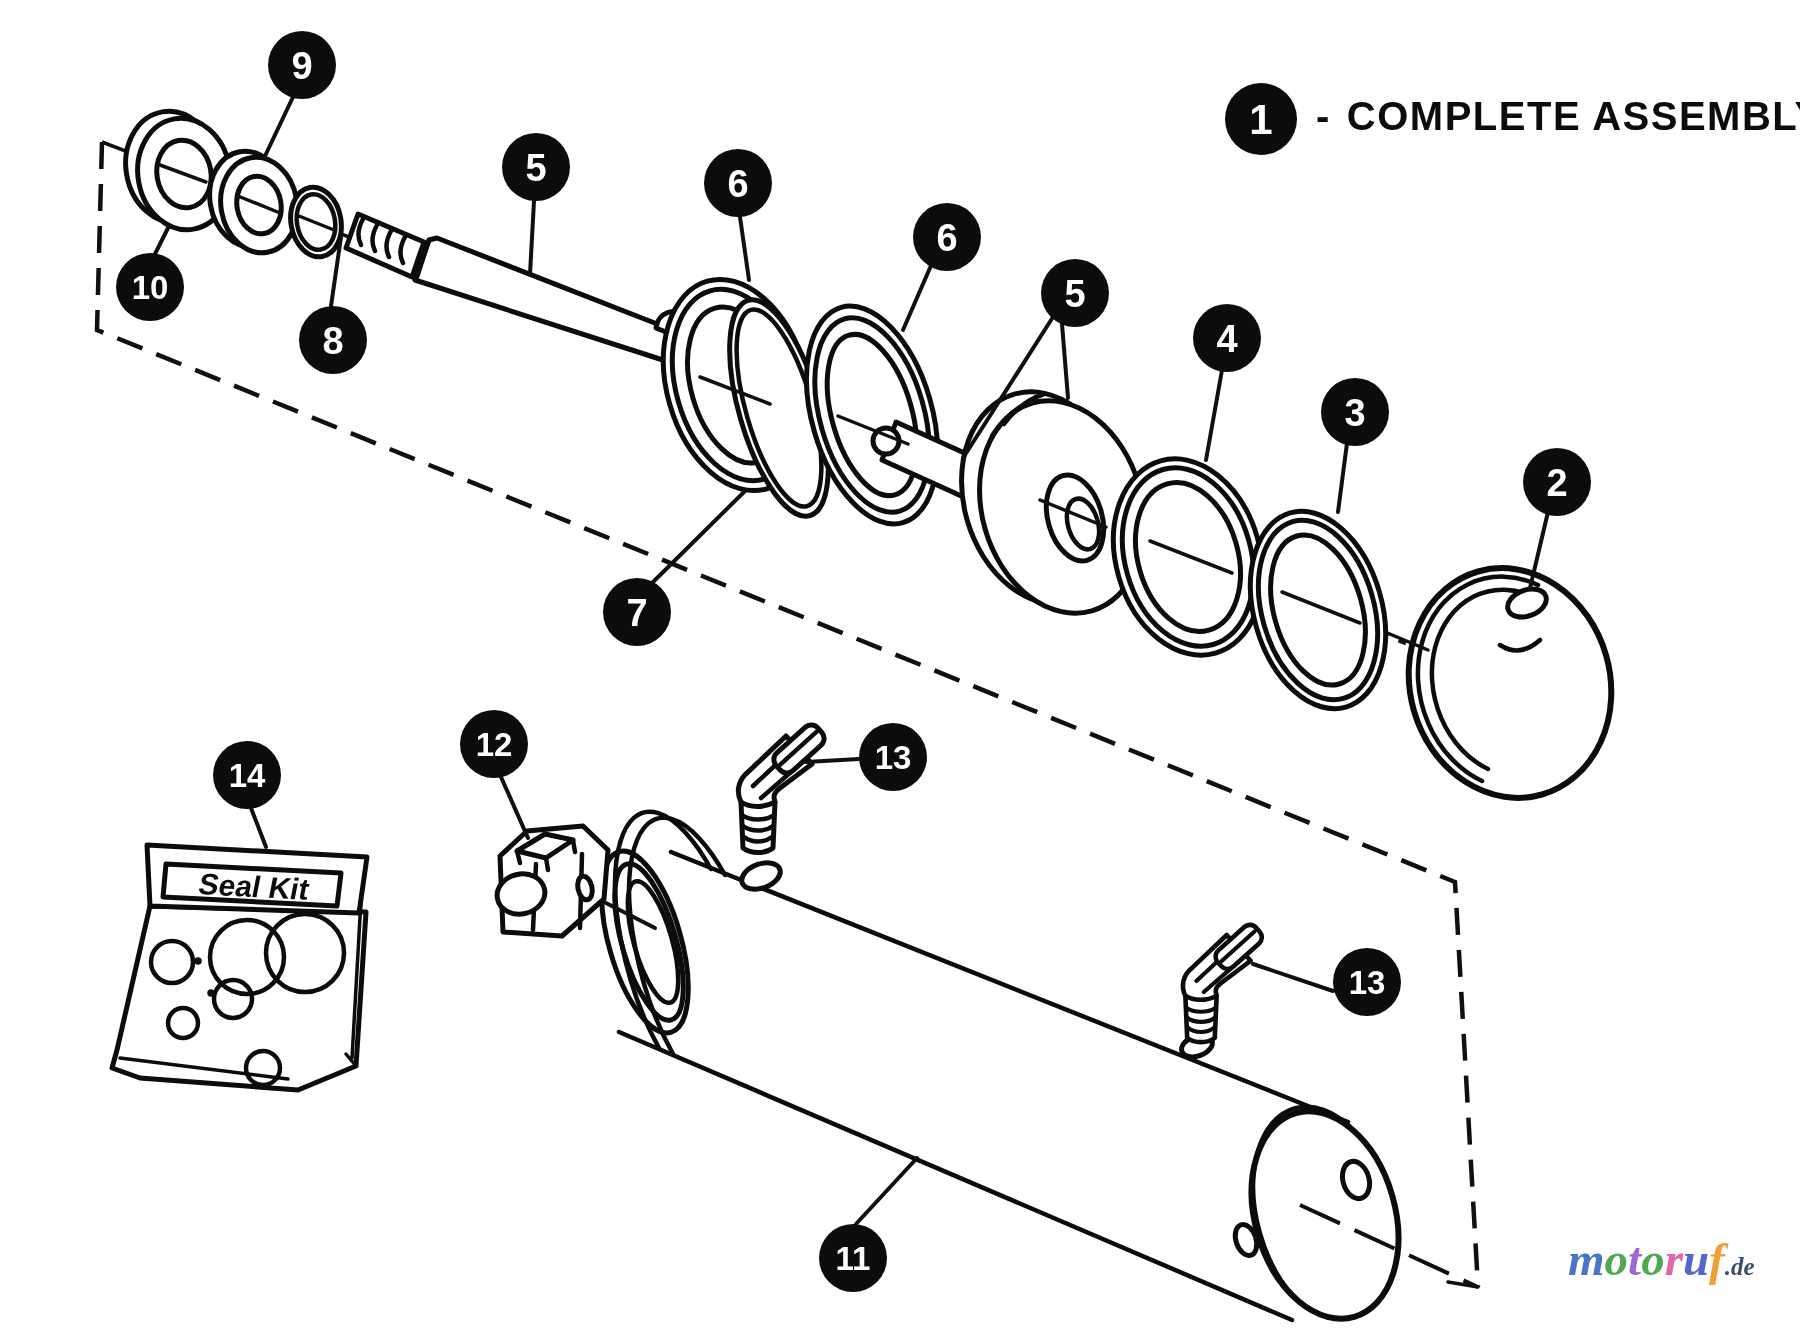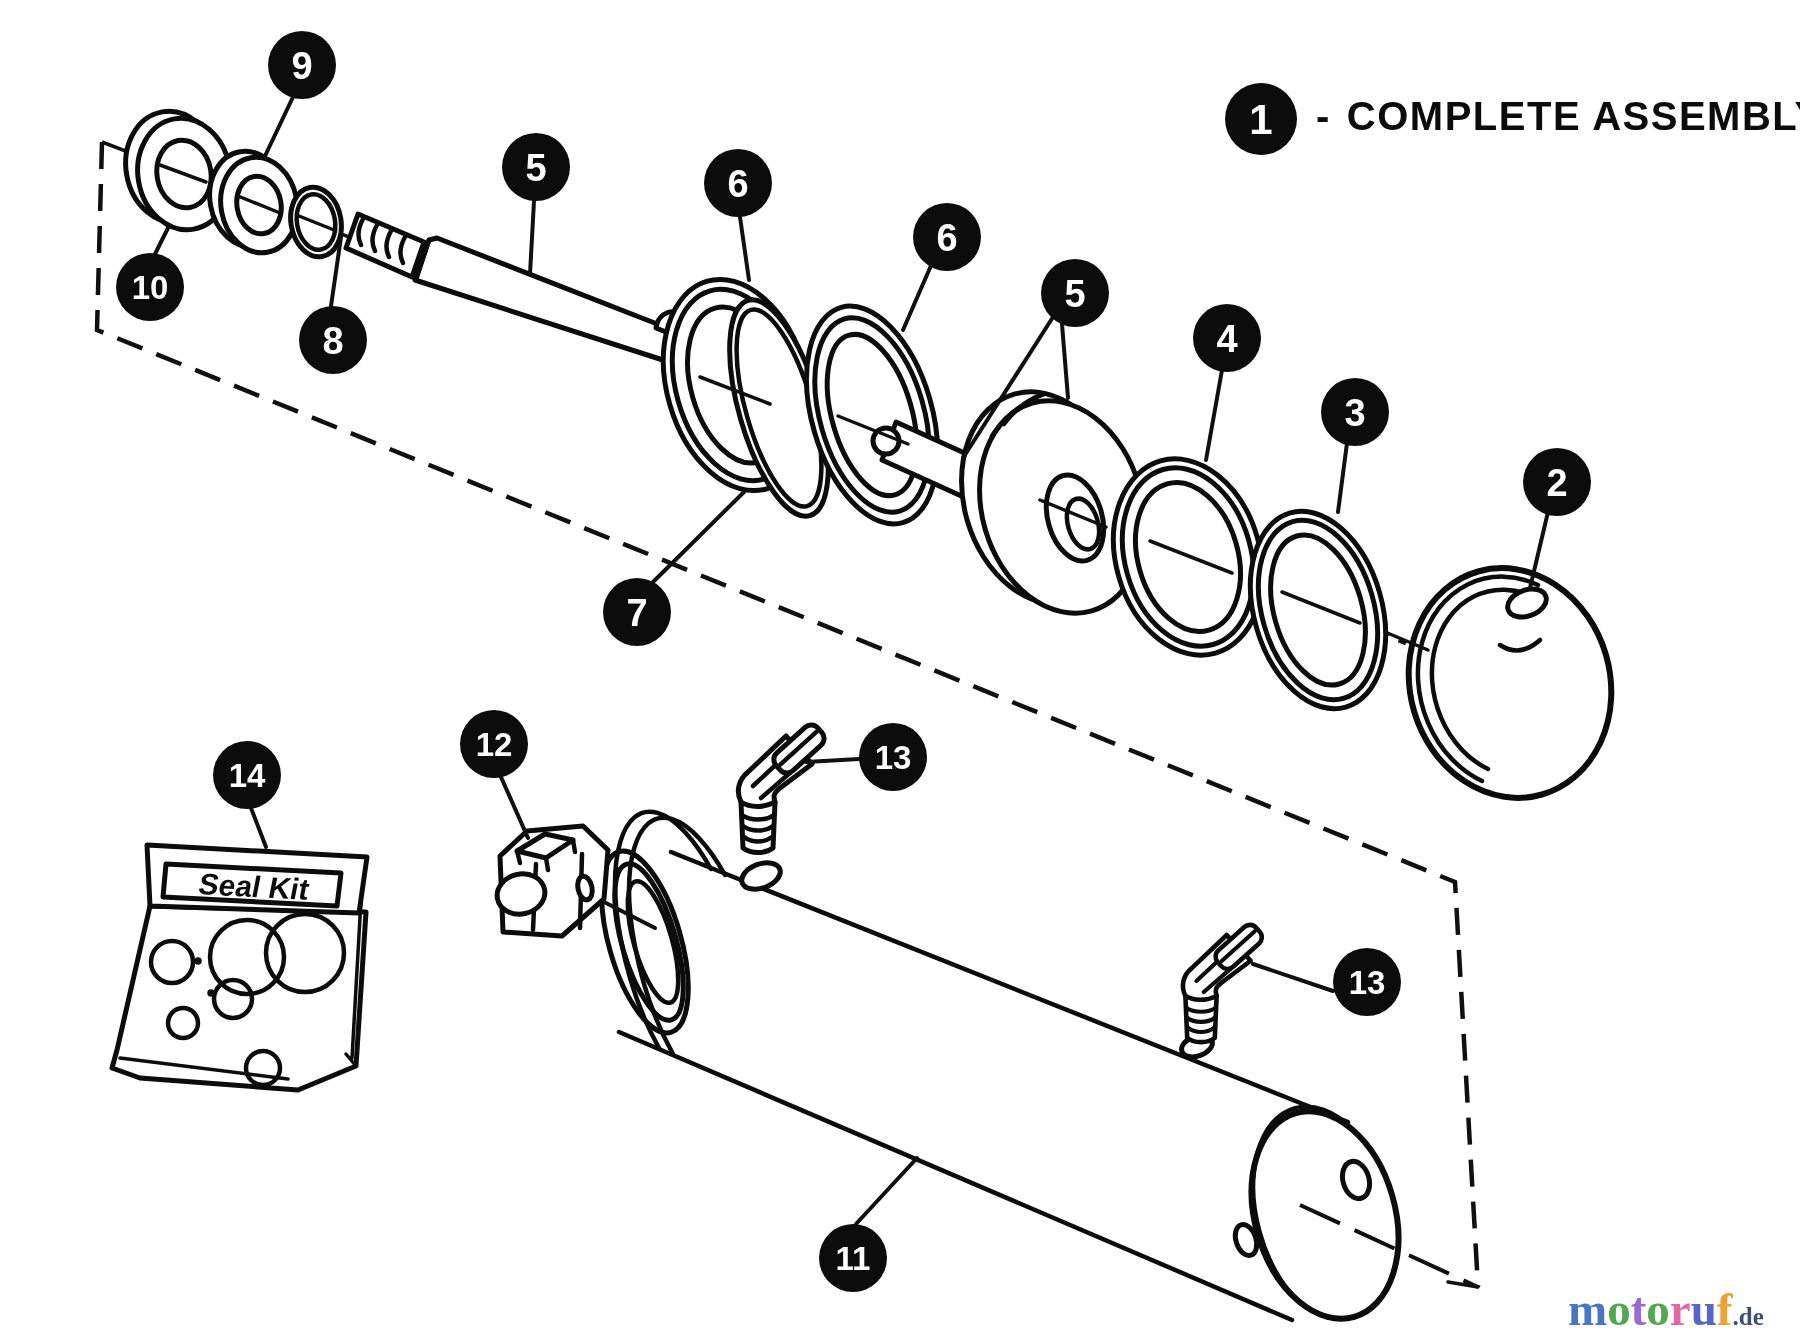--- a/index.html
+++ b/index.html
@@ -17,22 +17,22 @@
   .tick{stroke:#101010;stroke-width:3.5;stroke-linecap:round;}
   .leader{stroke:#101010;stroke-width:4;stroke-linecap:round;}
   .callout-circle{fill:#0c0c0c;}
   .callout-num{fill:#ffffff;font-family:"Liberation Sans",sans-serif;font-weight:700;
                text-anchor:middle;}
   .callout-g{cursor:pointer;}
   .assembly-note{position:absolute;left:1316px;top:94px;display:flex;gap:16px;
                  font-weight:700;font-size:40px;letter-spacing:1.5px;color:#0c0c0c;
                  font-family:"Liberation Sans",sans-serif;white-space:nowrap;}
   .sealkit-text{font-family:"Liberation Sans",sans-serif;font-weight:700;}
-  .logo{position:absolute;left:1568px;top:1286px;font-family:"Liberation Serif",serif;
-        font-weight:700;font-size:47px;line-height:1;white-space:nowrap;cursor:pointer;}
+  .logo{position:absolute;left:1568px;top:1236px;font-family:"Liberation Serif",serif;
+        font-weight:700;font-size:47px;line-height:1;white-space:nowrap;cursor:pointer;font-style:italic;}
   .logo .suffix{font-size:25px;font-weight:700;}
 </style>
 </head>
 <body>
 
 <div class="stage">
 
 <svg width="1800" height="1342" viewBox="0 0 1800 1342">
 
   <defs>

